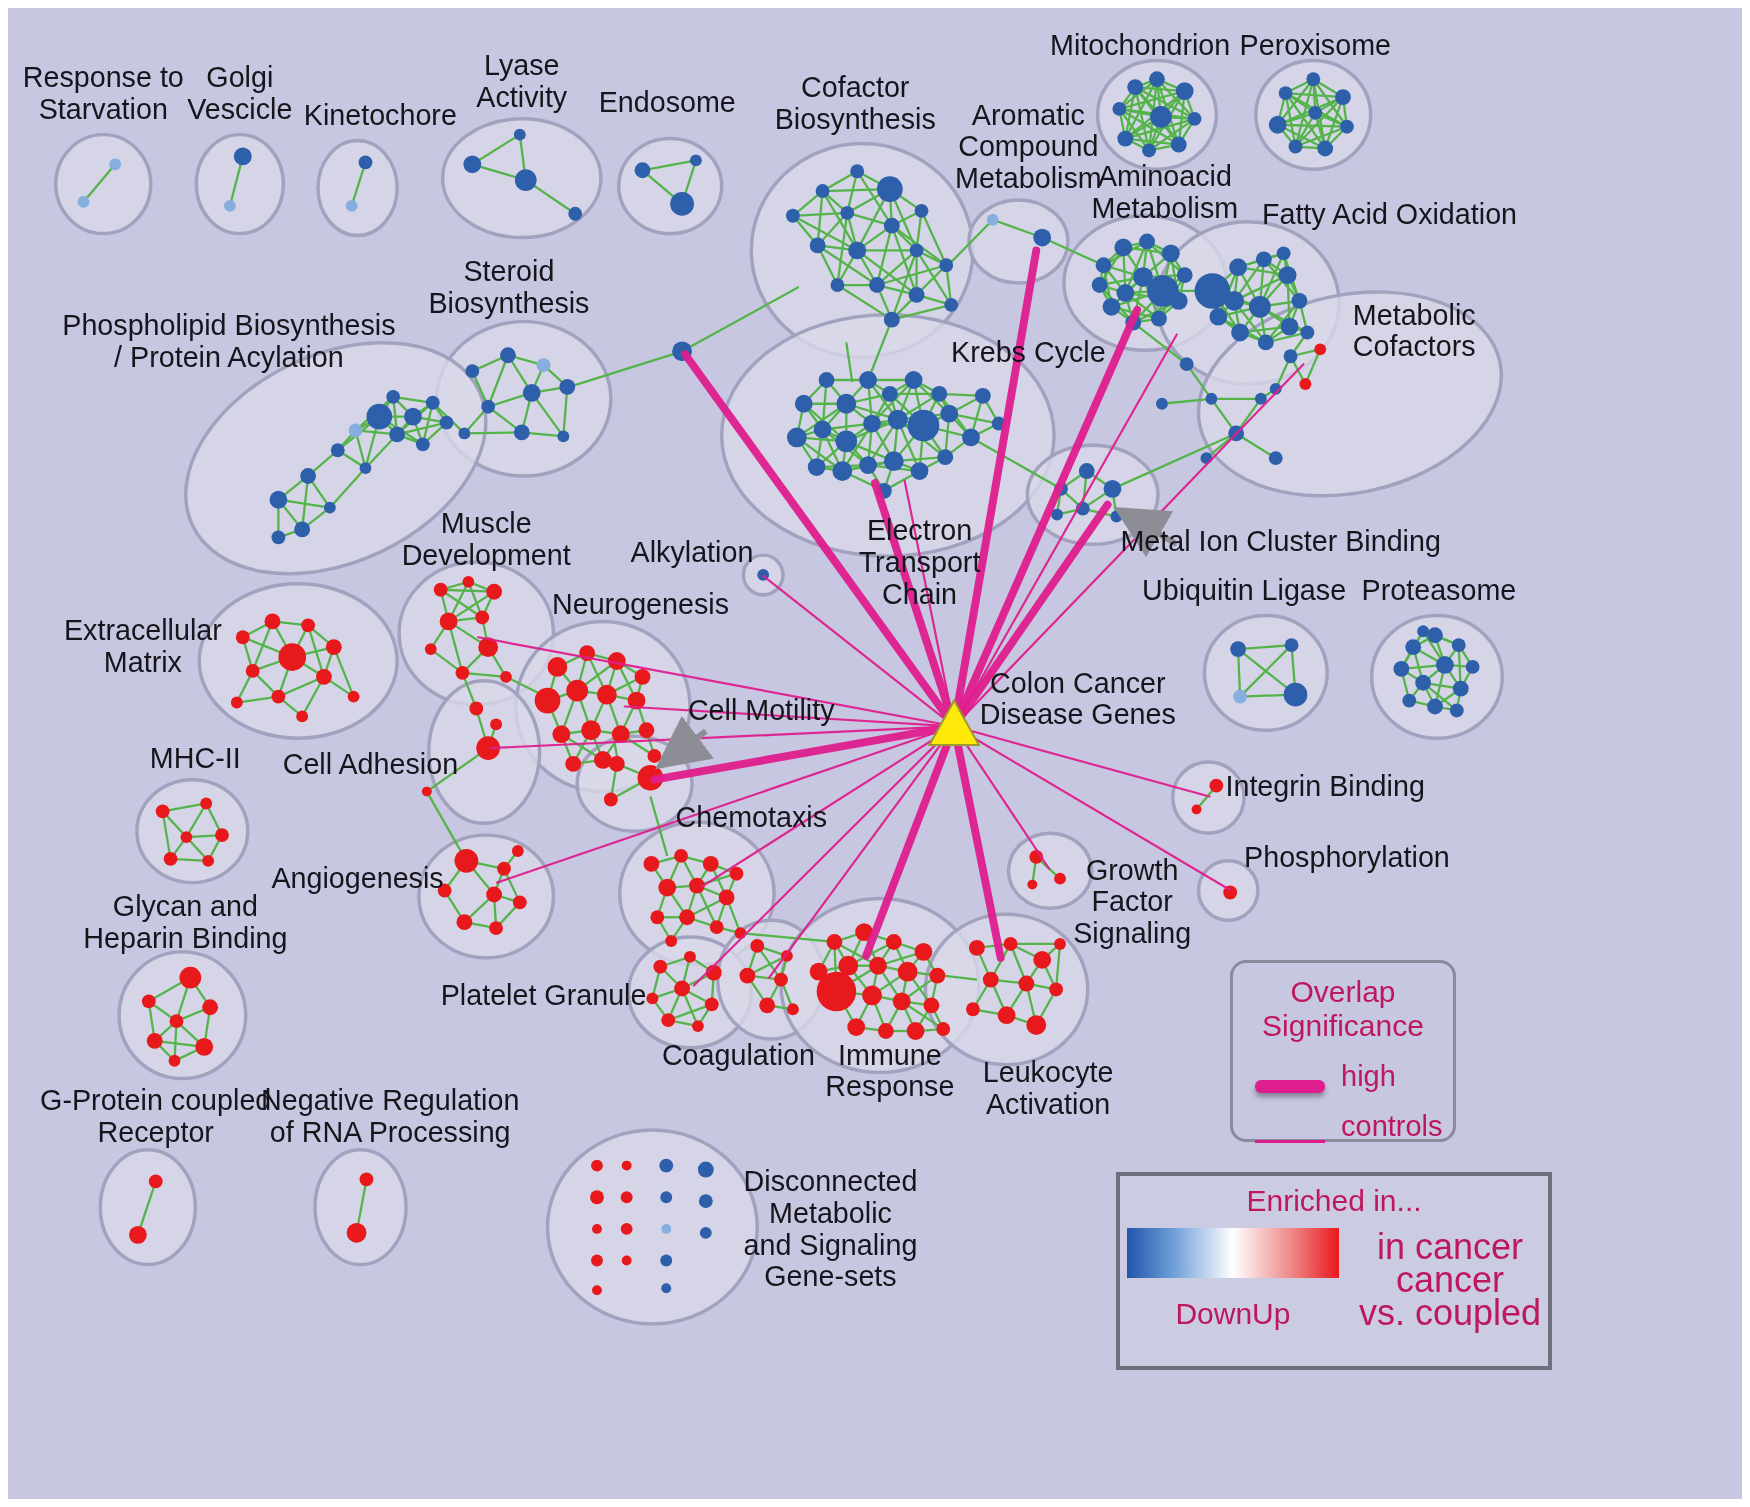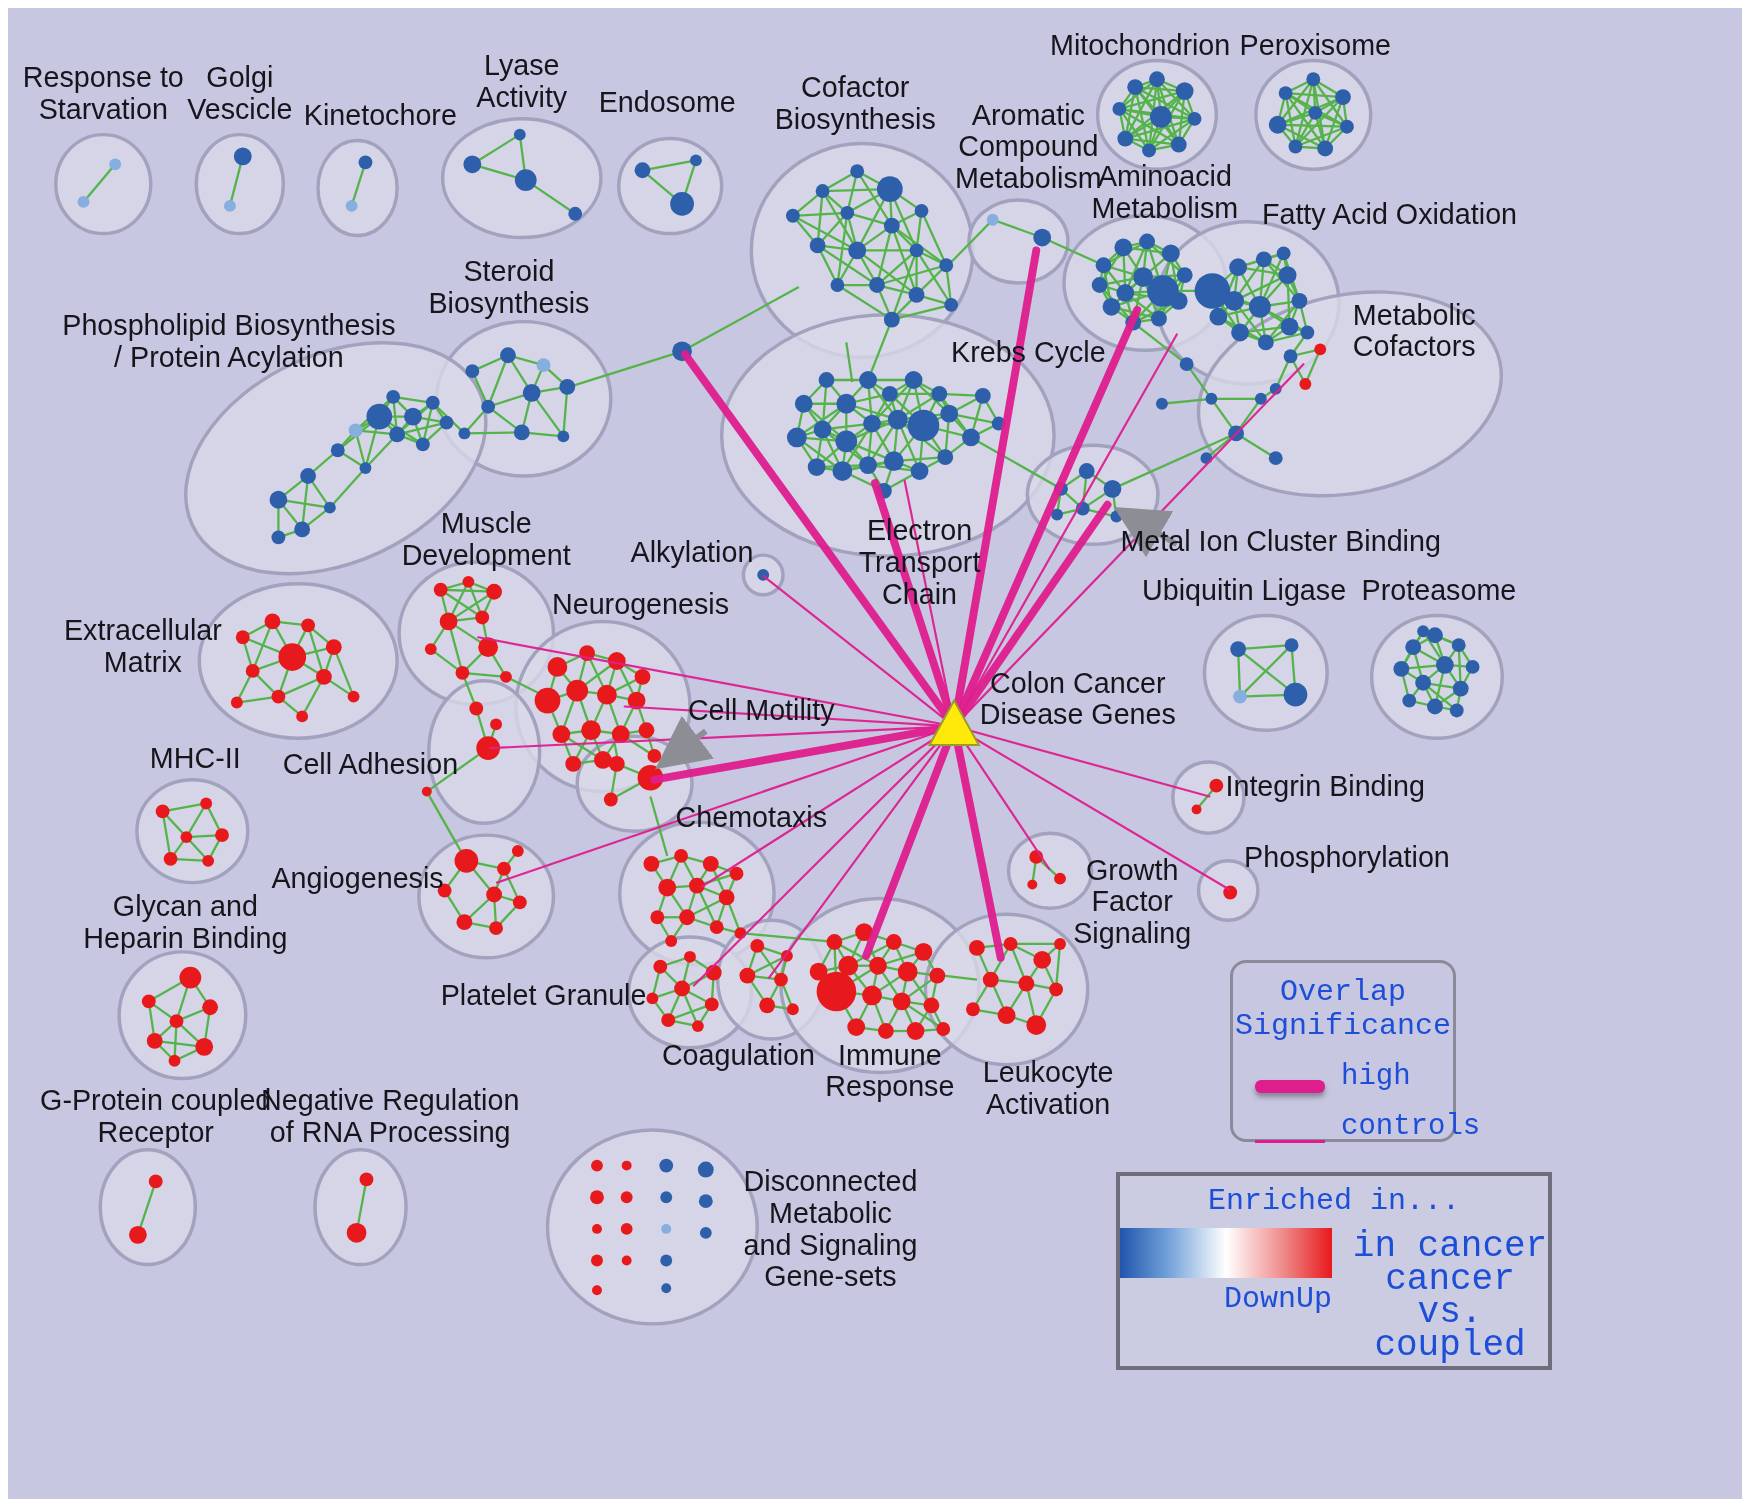--- a/index.html
+++ b/index.html
@@ -3,21 +3,21 @@
 <meta charset="utf-8">
 <style>
   html,body{margin:0;padding:0;background:#ffffff;}
   #stage{
     position:relative;width:1750px;height:1507px;box-sizing:border-box;
     background:#c7c7e1;border:8px solid #ffffff;
     font-family:"Liberation Sans",sans-serif;overflow:hidden;
   }
   #diagram{position:absolute;left:0;top:0;width:100%;height:100%;}
   text{font-family:"Liberation Sans",sans-serif;fill:#15151b;}
-  .legend{position:absolute;color:#1d4ed8;box-sizing:border-box;font-family:Liberation Mono, monospace;}
+  .legend{position:absolute;color:#be185d;box-sizing:border-box;}
   .overlap-legend{
     left:1222px;top:952px;width:226px;height:182px;
     border:3px solid #8a8a9b;border-radius:16px;
     display:flex;flex-direction:column;align-items:center;padding-top:12px;
   }
   .ol-title{font-size:30px;line-height:34px;text-align:center;}
   .ol-row{display:flex;align-items:flex-end;gap:16px;width:100%;padding-left:22px;margin-top:17px;box-sizing:border-box;}
   .ol-line{width:70px;flex:0 0 auto;}
   .ol-line.high{height:13px;background:#df1e8e;border-radius:6px;box-shadow:0 4px 5px rgba(70,70,80,.5);}
   .ol-line.mod{height:3px;background:#df1e8e;}
@@ -27,21 +27,21 @@
     border:4px solid #6e6e7c;background:rgba(216,216,232,.25);
     display:flex;flex-direction:column;align-items:center;padding-top:8px;
   }
   .en-title{font-size:30px;}
   .en-body{display:flex;align-items:flex-start;gap:20px;margin-top:10px;}
   .en-left{display:flex;flex-direction:column;}
   .gradient-bar{
     width:212px;height:50px;
     background:linear-gradient(90deg,#2155ac 0%,#6f9fd8 22%,#ffffff 50%,#ef8f8f 76%,#e8191c 100%);
   }
-  .en-axis{display:flex;justify-content:flex-end;font-size:30px;margin-top:4px;}
+  .en-axis{display:flex;justify-content:center;font-size:30px;margin-top:19px;}
   .en-right{font-size:36px;text-align:center;line-height:33px;padding-top:2px;}
 </style>
 </head>
 <body>
 
 <div id="stage">
 
   <svg id="diagram" viewBox="0 0 1750 1507">
     <defs>
       <marker id="arrowhead" markerWidth="9" markerHeight="9" refX="7.5" refY="4.5" orient="auto">

